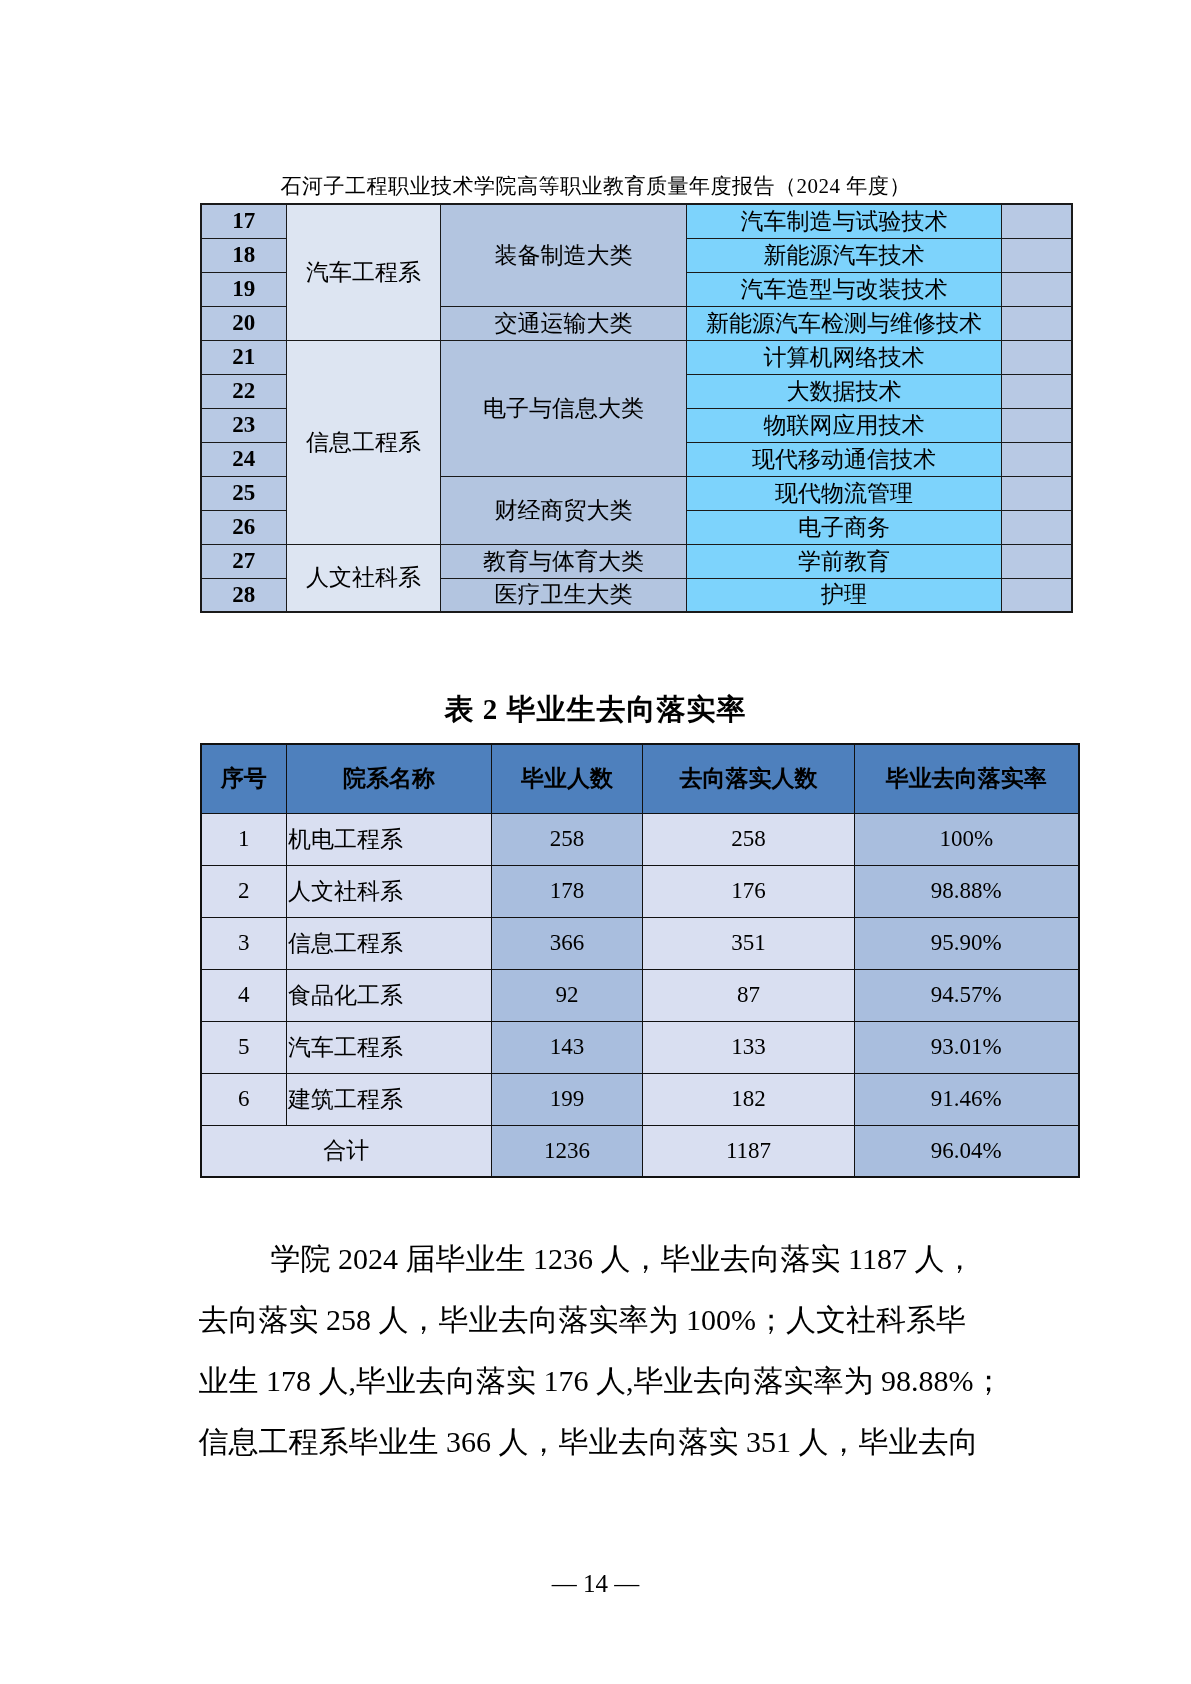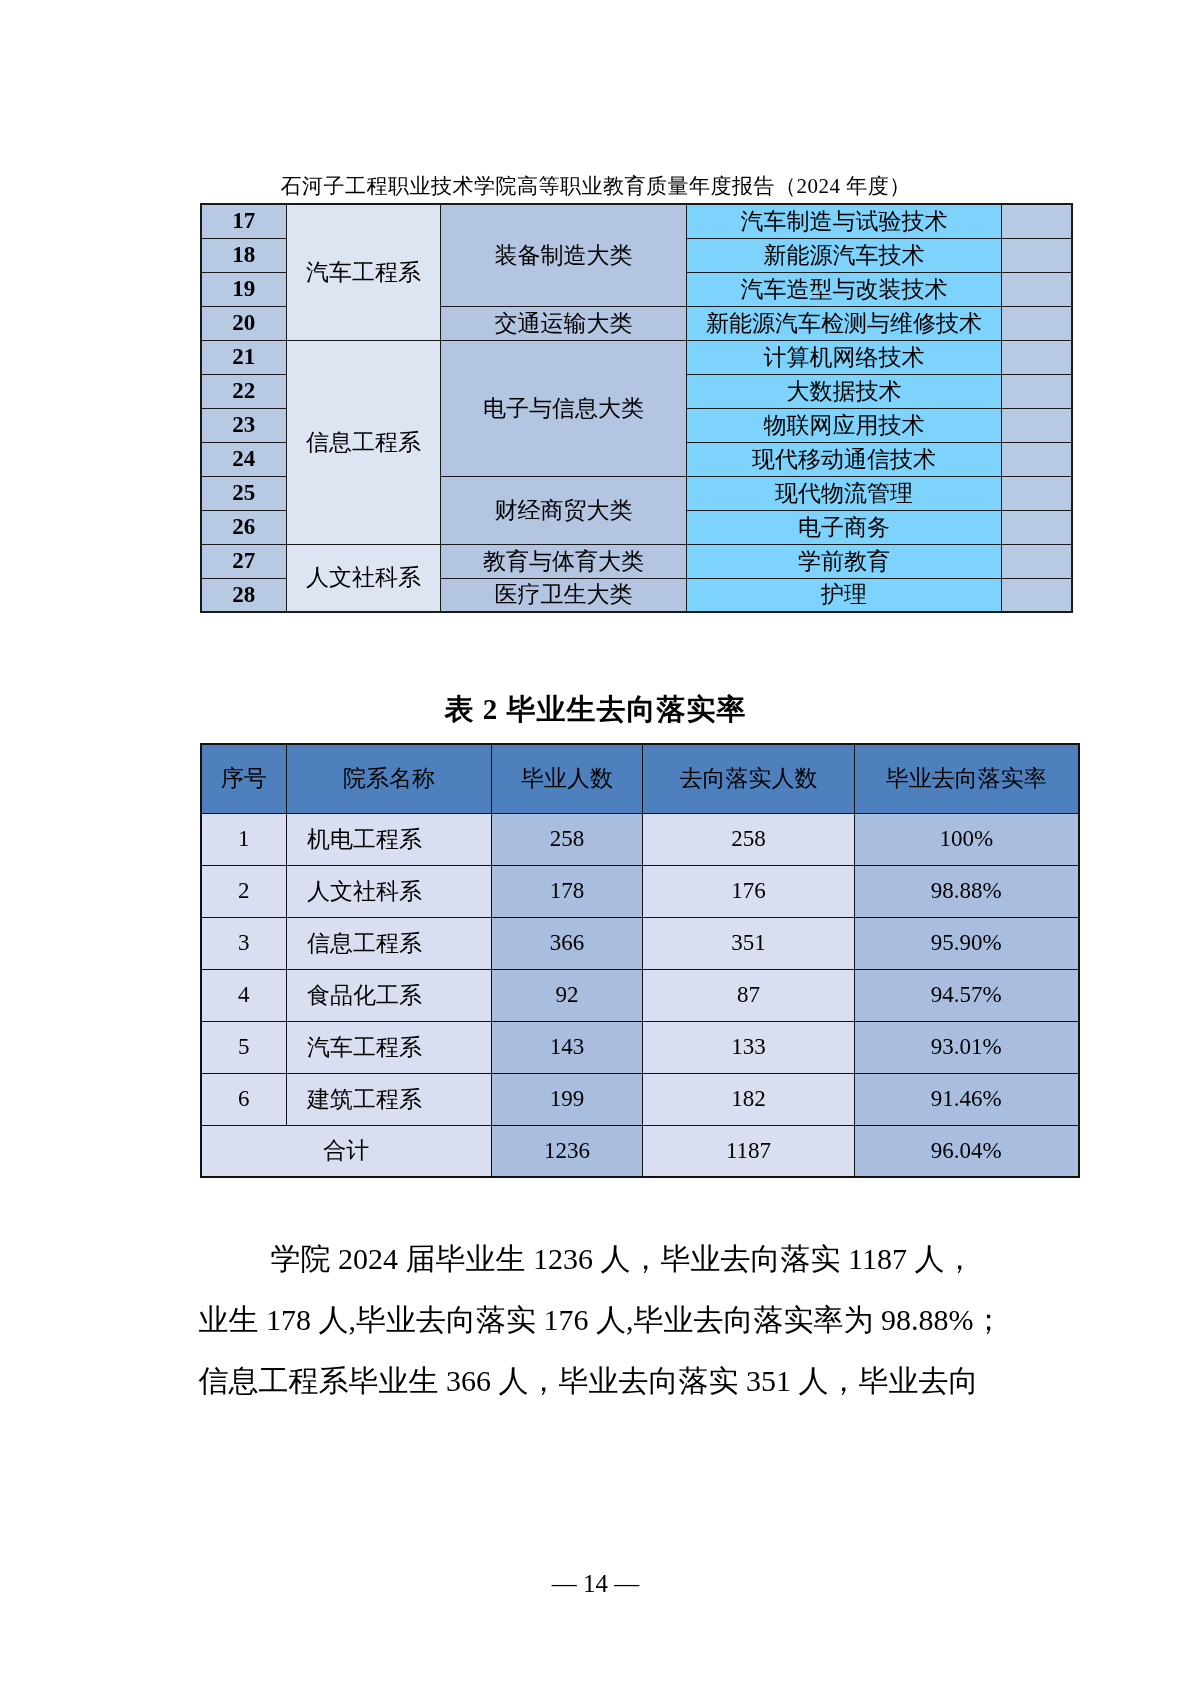--- a/index.html
+++ b/index.html
@@ -63,36 +63,36 @@
     left: 171px;
     border-collapse: collapse;
     table-layout: fixed;
     font-size: 23px;
     border: 2px solid #111111;
   }
   .t2 th {
     background: #4e80bd;
     border: 1px solid #111111;
     height: 69px;
-    font-weight: normal;
+    font-weight: bold;
     text-align: center;
     vertical-align: middle;
     font-size: 23px;
   }
   .t2 td {
     border: 1px solid #111111;
     height: 52px;
     text-align: center;
     vertical-align: middle;
     overflow: hidden;
     white-space: nowrap;
   }
   .t2 .c-light { background: #d9dff1; }
   .t2 .c-med   { background: #a9bede; }
-  .t2 td.dept-left { text-align: left; padding-left: 20px; }
+  .t2 td.dept-left { text-align: left; padding-left: 1px; }
   
   .body-text {
     position: absolute;
     top: 1228px;
     left: 170px;
     width: 878px;
     font-size: 30px;
     line-height: 61px;
   }
   .body-text .line { white-space: nowrap; }
@@ -259,19 +259,20 @@
         <td class="c-light" colspan="2">合计</td>
         <td class="c-med">1236</td>
         <td class="c-light">1187</td>
         <td class="c-med">96.04%</td>
       </tr>
     </tbody>
   </table>
 
   <div class="body-text">
     <div class="line indent">学院 2024 届毕业生 1236 人，毕业去向落实 1187 人，</div>
+    <div class="line">去向落实 258 人，毕业去向落实率为 100%；人文社科系毕</div>
     <div class="line">业生 178 人,毕业去向落实 176 人,毕业去向落实率为 98.88%；</div>
     <div class="line">信息工程系毕业生 366 人，毕业去向落实 351 人，毕业去向</div>
   </div>
 
   <div class="page-footer">— 14 —</div>
 
 </div>
 
 </body></html>

